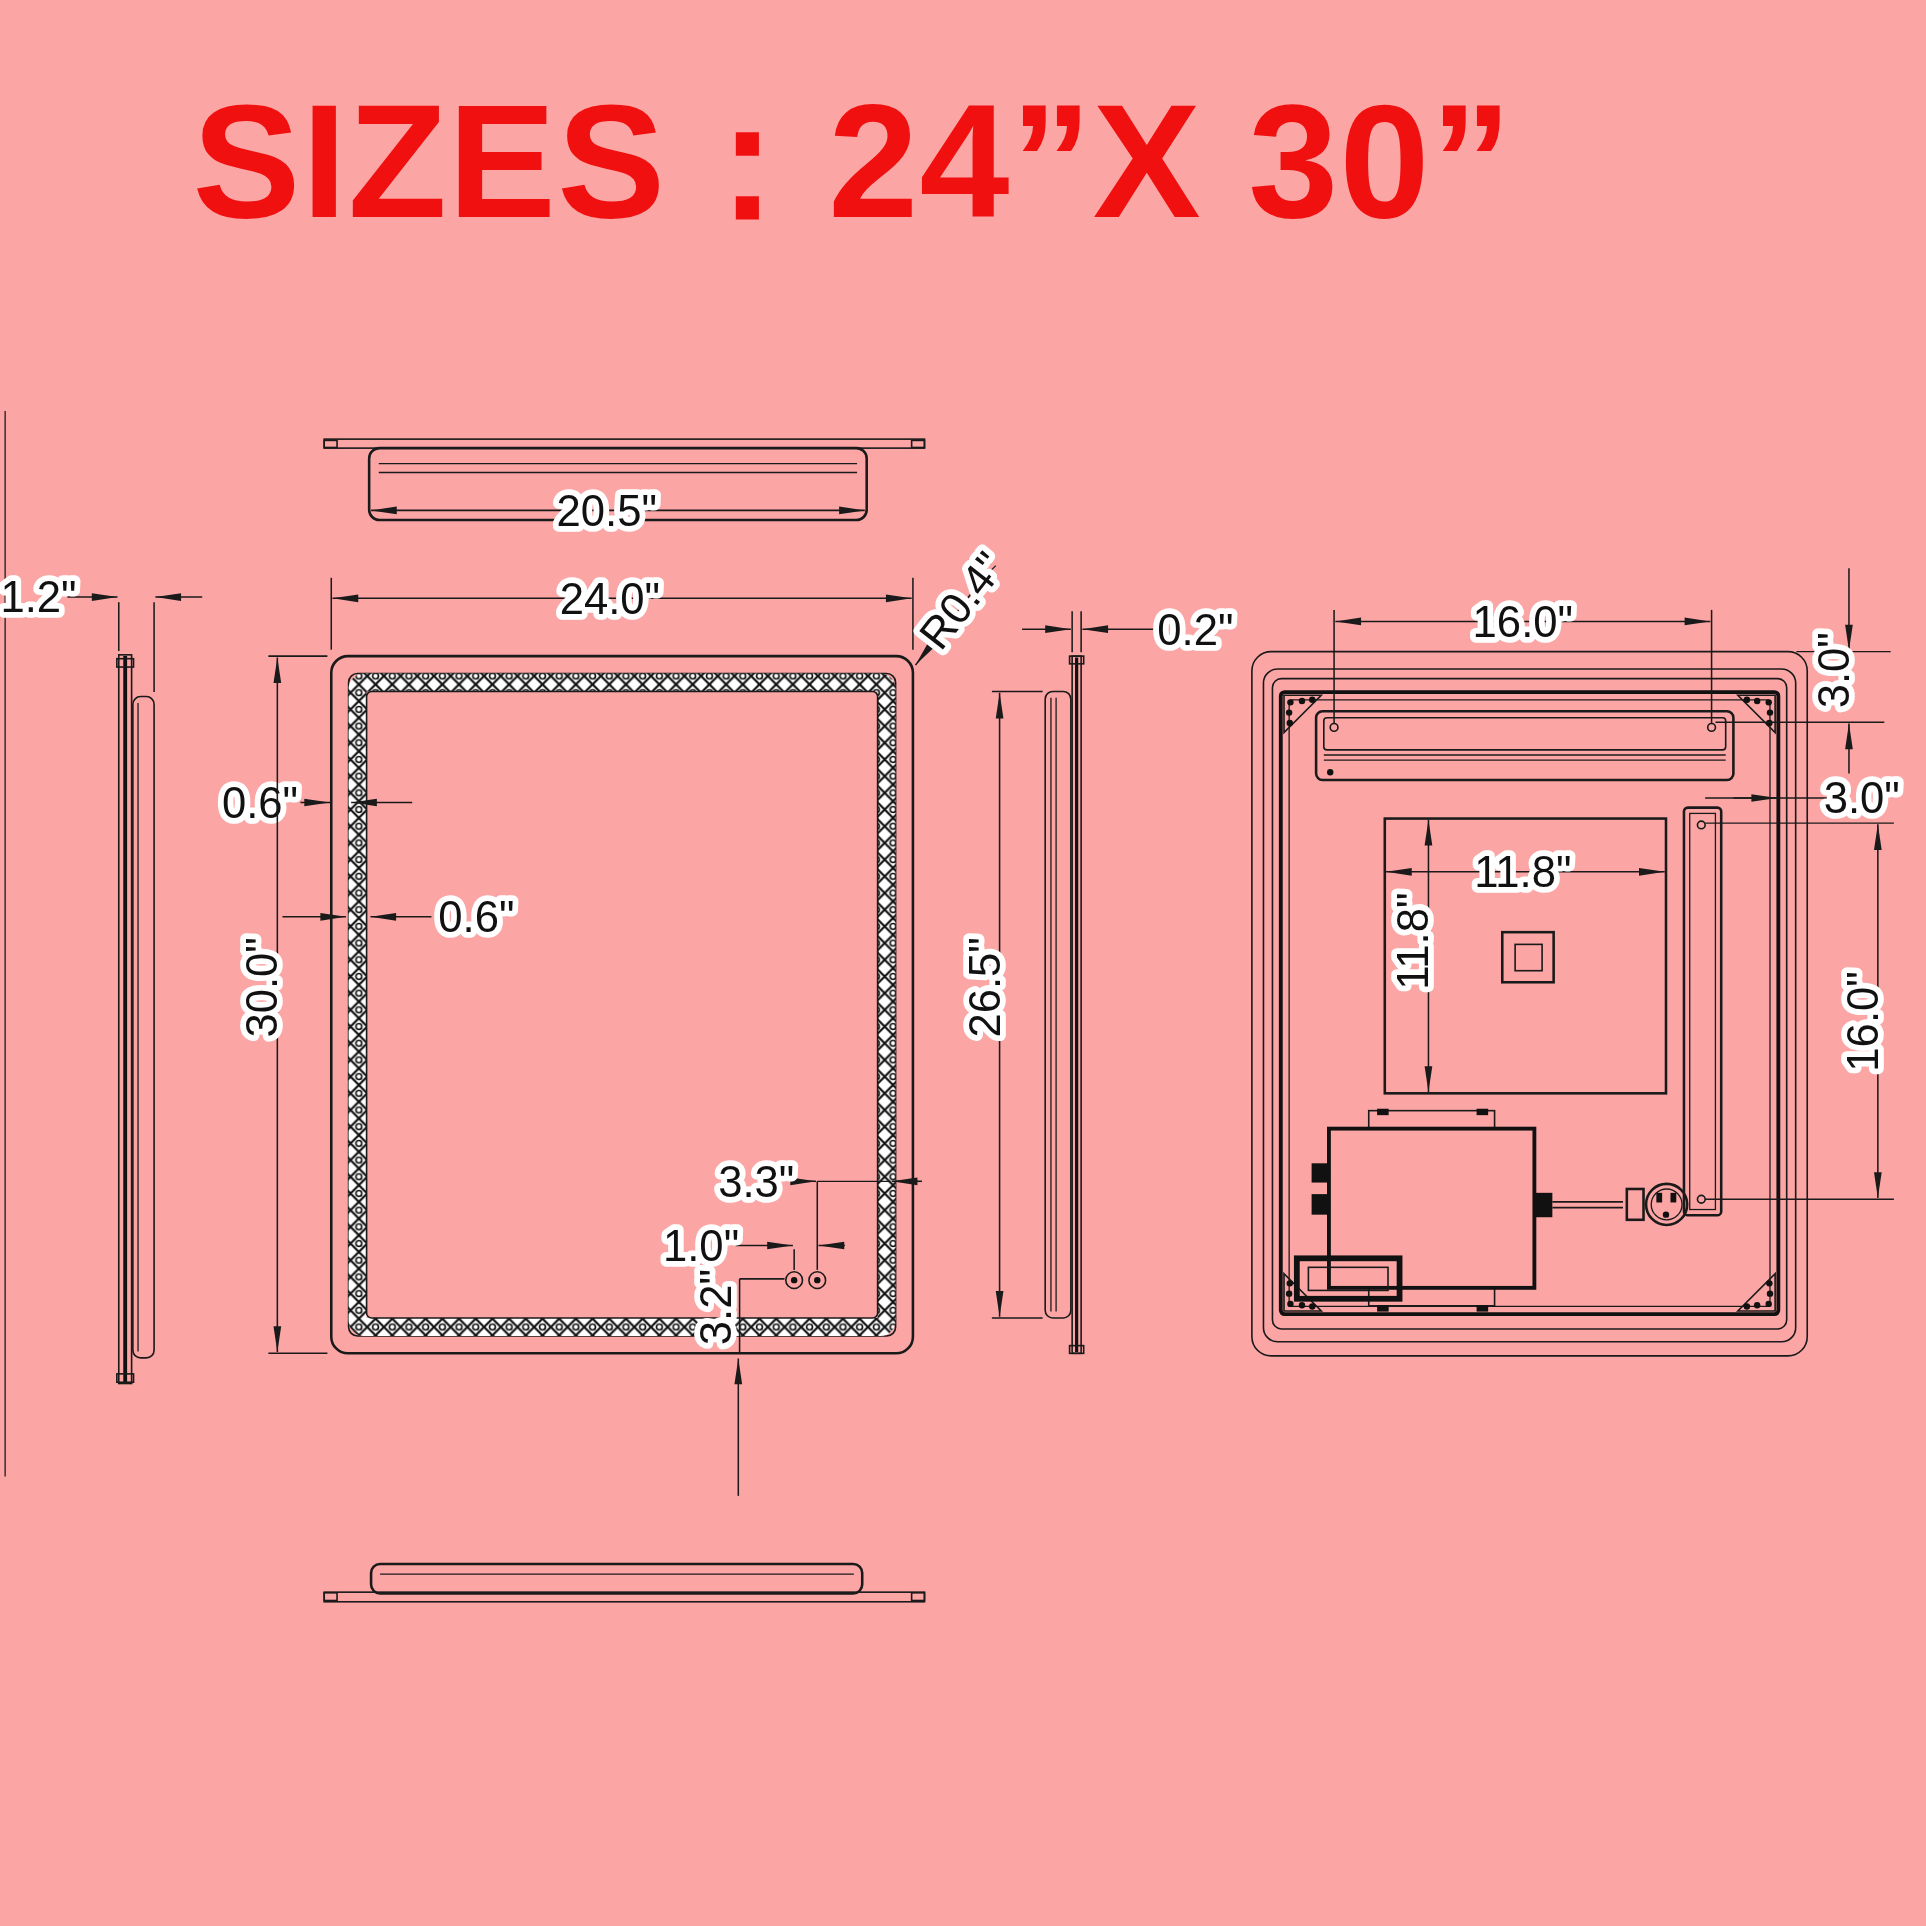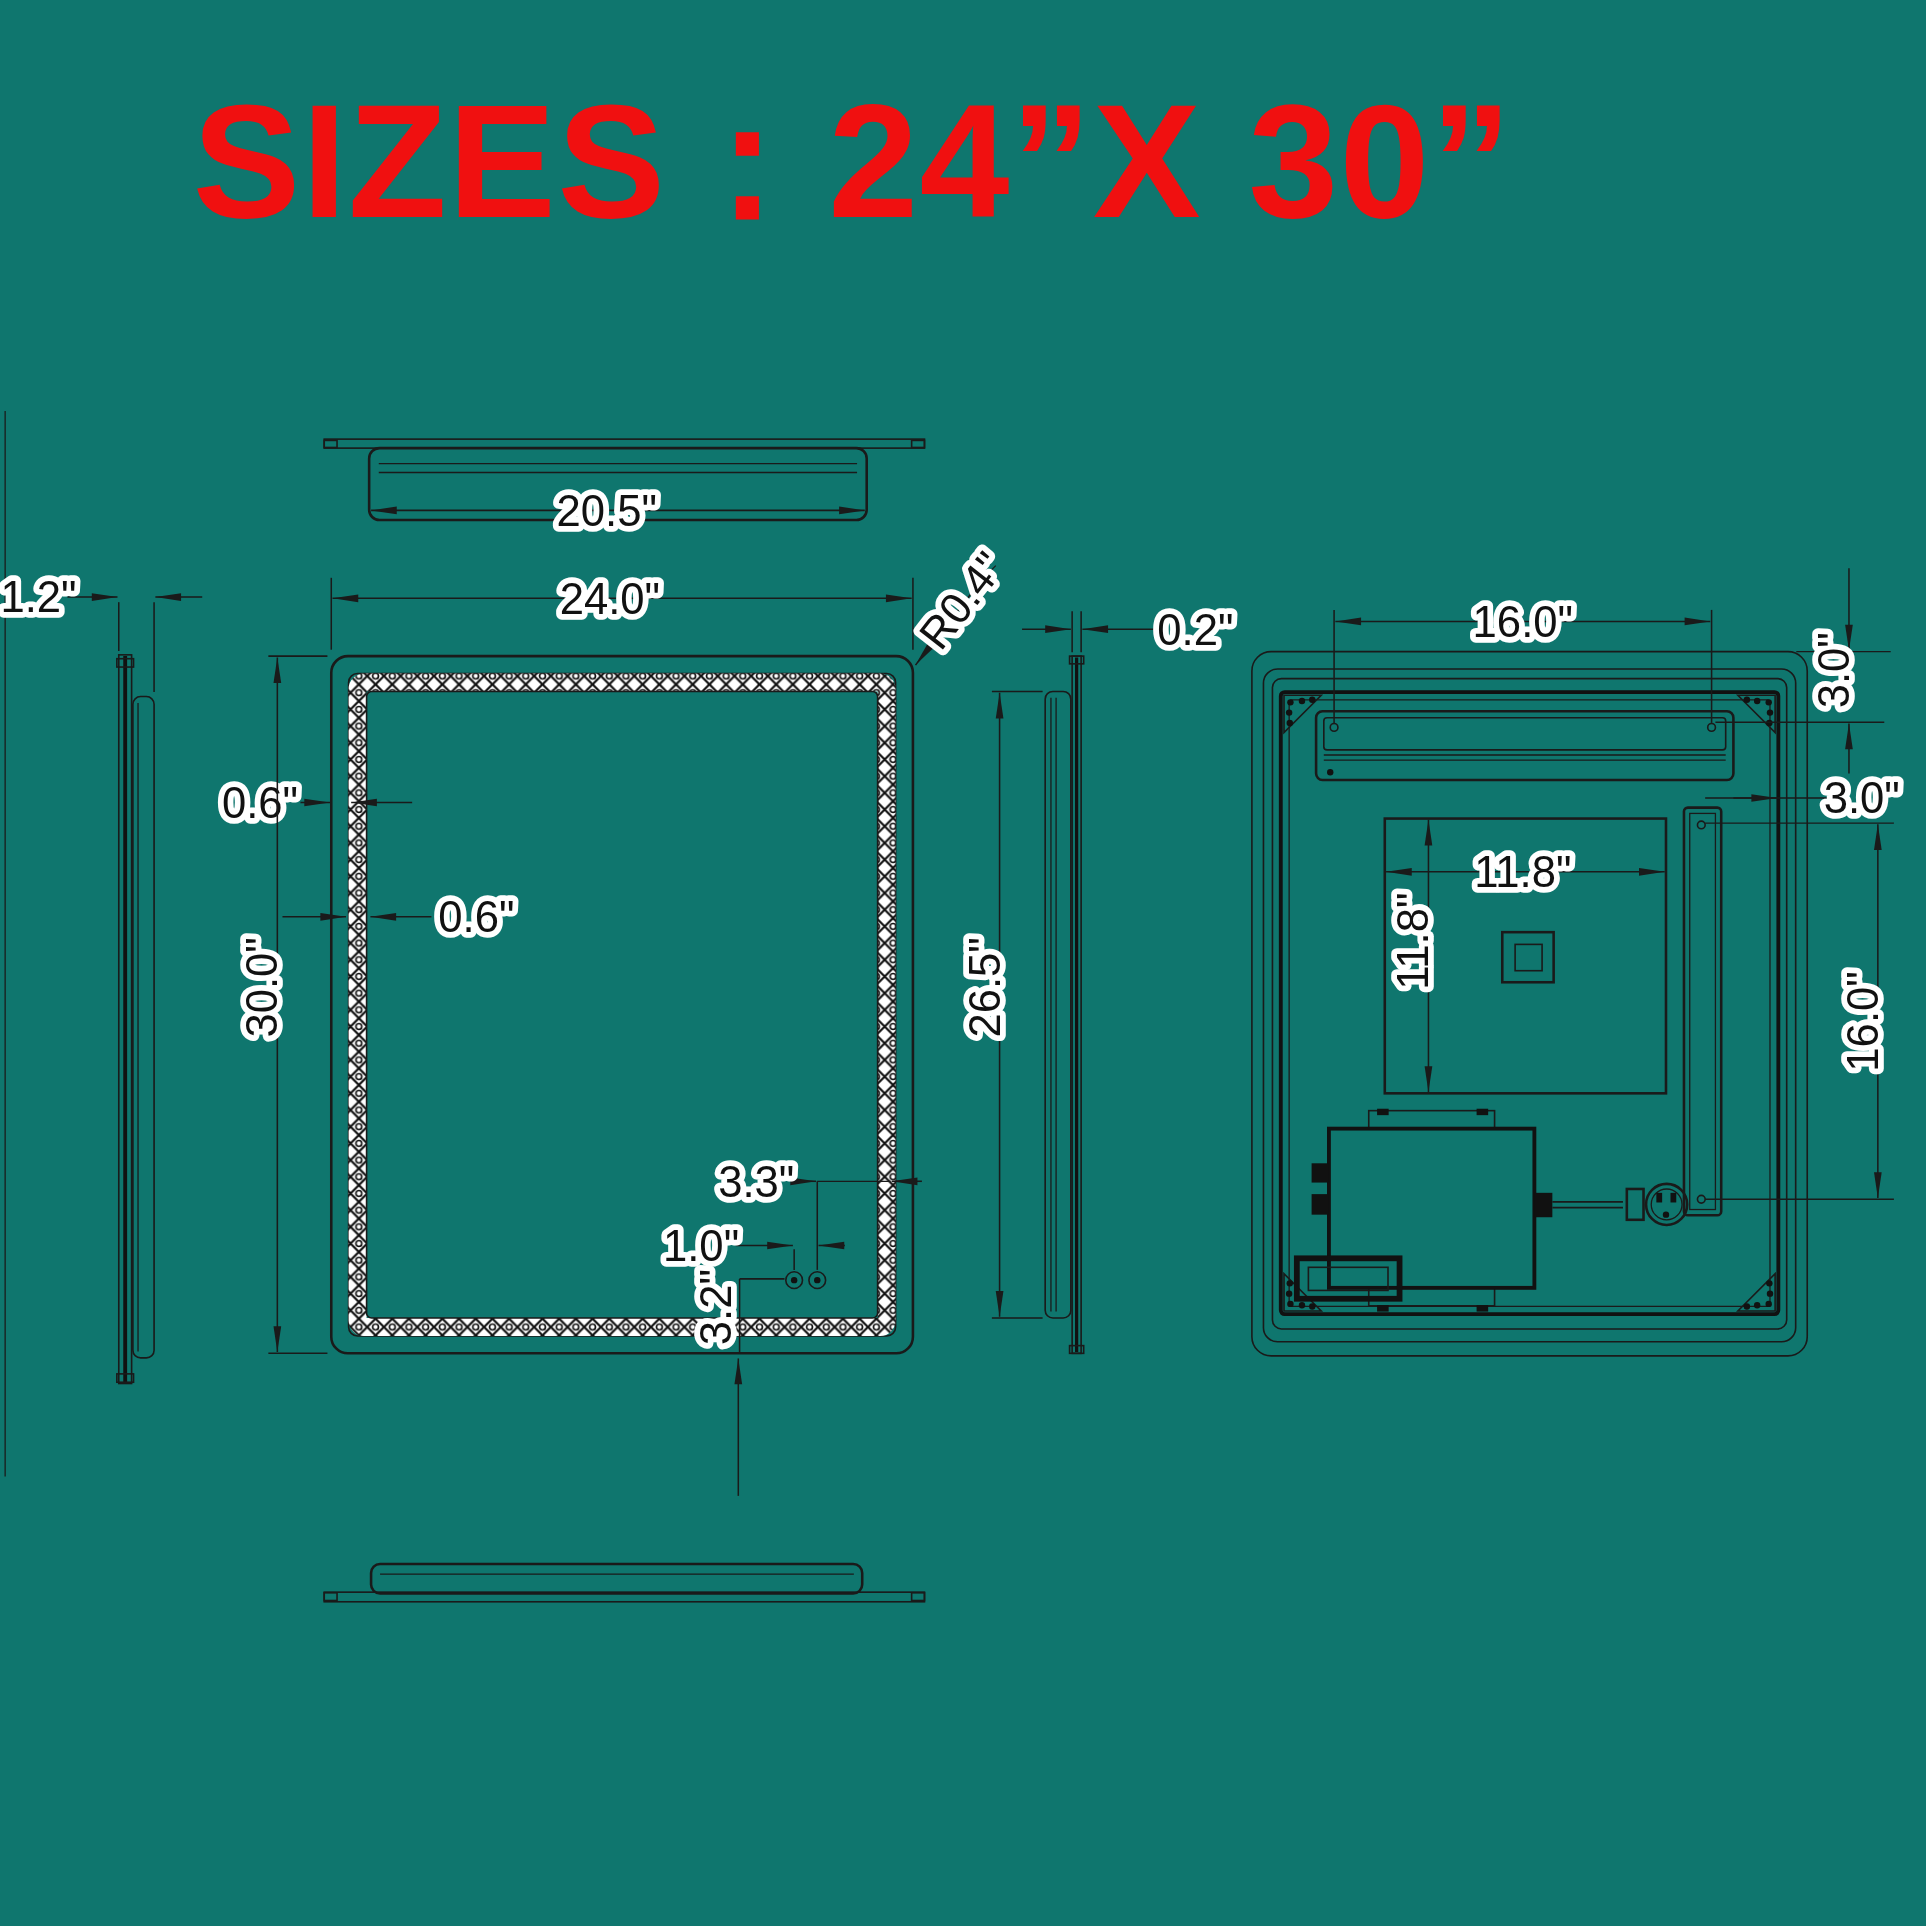--- a/index.html
+++ b/index.html
@@ -1,16 +1,16 @@
 <!DOCTYPE html>
 <html style="font-size:10.3px"><head>
 <meta charset="utf-8">
 <style>
   html,body{margin:0;padding:0;background:#ffffff;}
-  #canvas{position:relative;width:1926px;height:1926px;background:#0f766e;overflow:hidden;
+  #canvas{position:relative;width:1926px;height:1926px;background:#fca5a5;overflow:hidden;
           font-family:"Liberation Sans",sans-serif;}
   svg{position:absolute;left:0;top:0;}
   .ol  {fill:none;stroke:#1a1a1a;stroke-width:4;}
   .ol2 {fill:none;stroke:#1a1a1a;stroke-width:2.5;}
   .hvy {fill:none;stroke:#111;stroke-width:6;}
   .thin{fill:none;stroke:#1a1a1a;stroke-width:2;}
   .dim {fill:none;stroke:#1a1a1a;stroke-width:2.4;}
   .blk {fill:#111;stroke:none;}
   text.dimtxt{font:68px "Liberation Sans",sans-serif;fill:#111;
               paint-order:stroke;stroke:#ffffff;stroke-width:18;stroke-linejoin:round;

